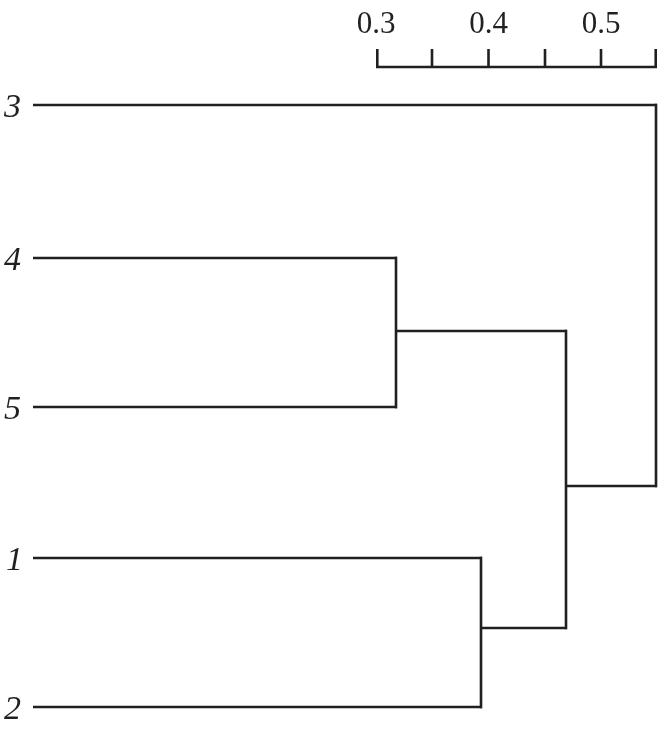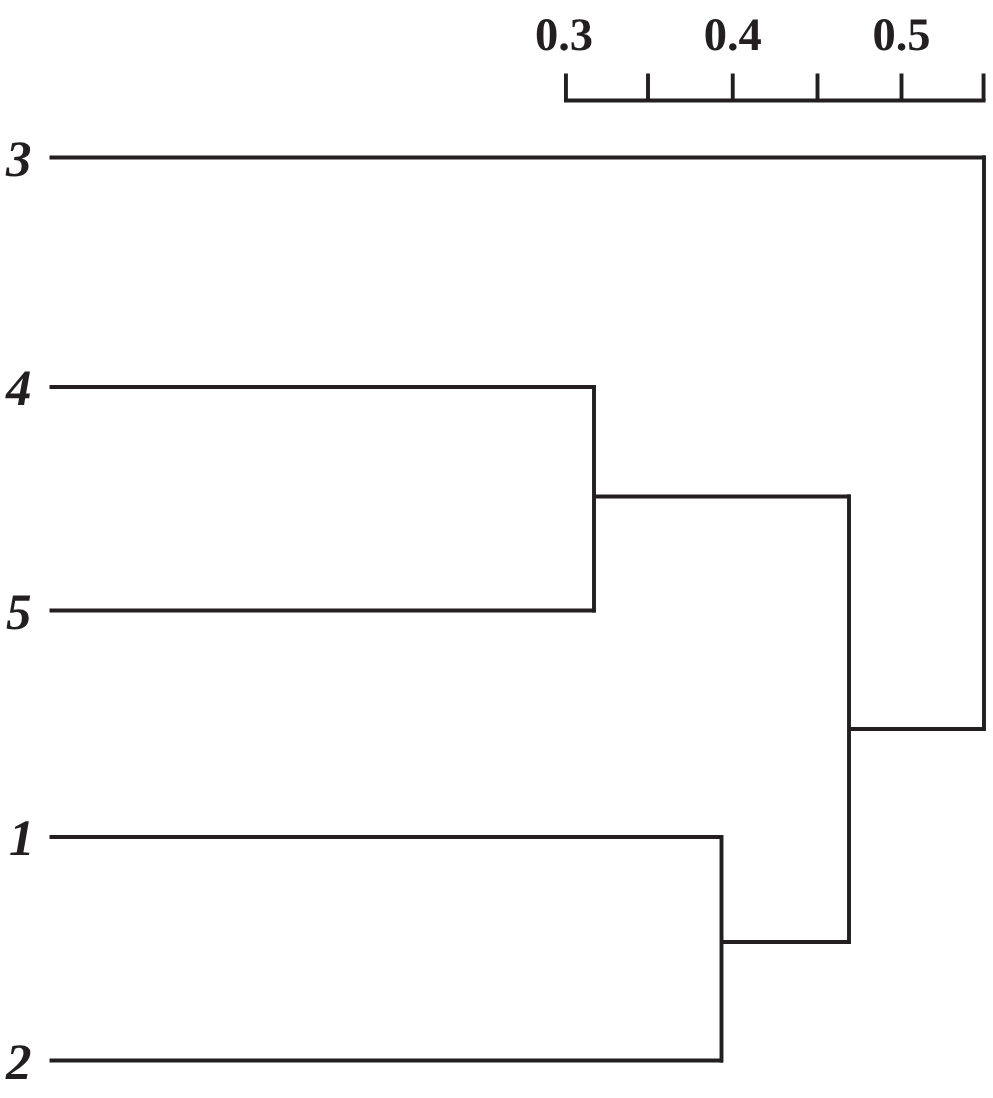--- a/index.html
+++ b/index.html
@@ -10,21 +10,20 @@
   }
   body {
     font-family: "Liberation Serif", "DejaVu Serif", serif;
   }
   #stage {
     position: relative;
     width: 662px;
     height: 732px;
     background: #ffffff;
     overflow: hidden;
-    font-weight: bold;
   }
   #plot-svg {
     position: absolute;
     left: 0;
     top: 0;
     width: 662px;
     height: 732px;
     display: block;
   }
   .tick-label {

